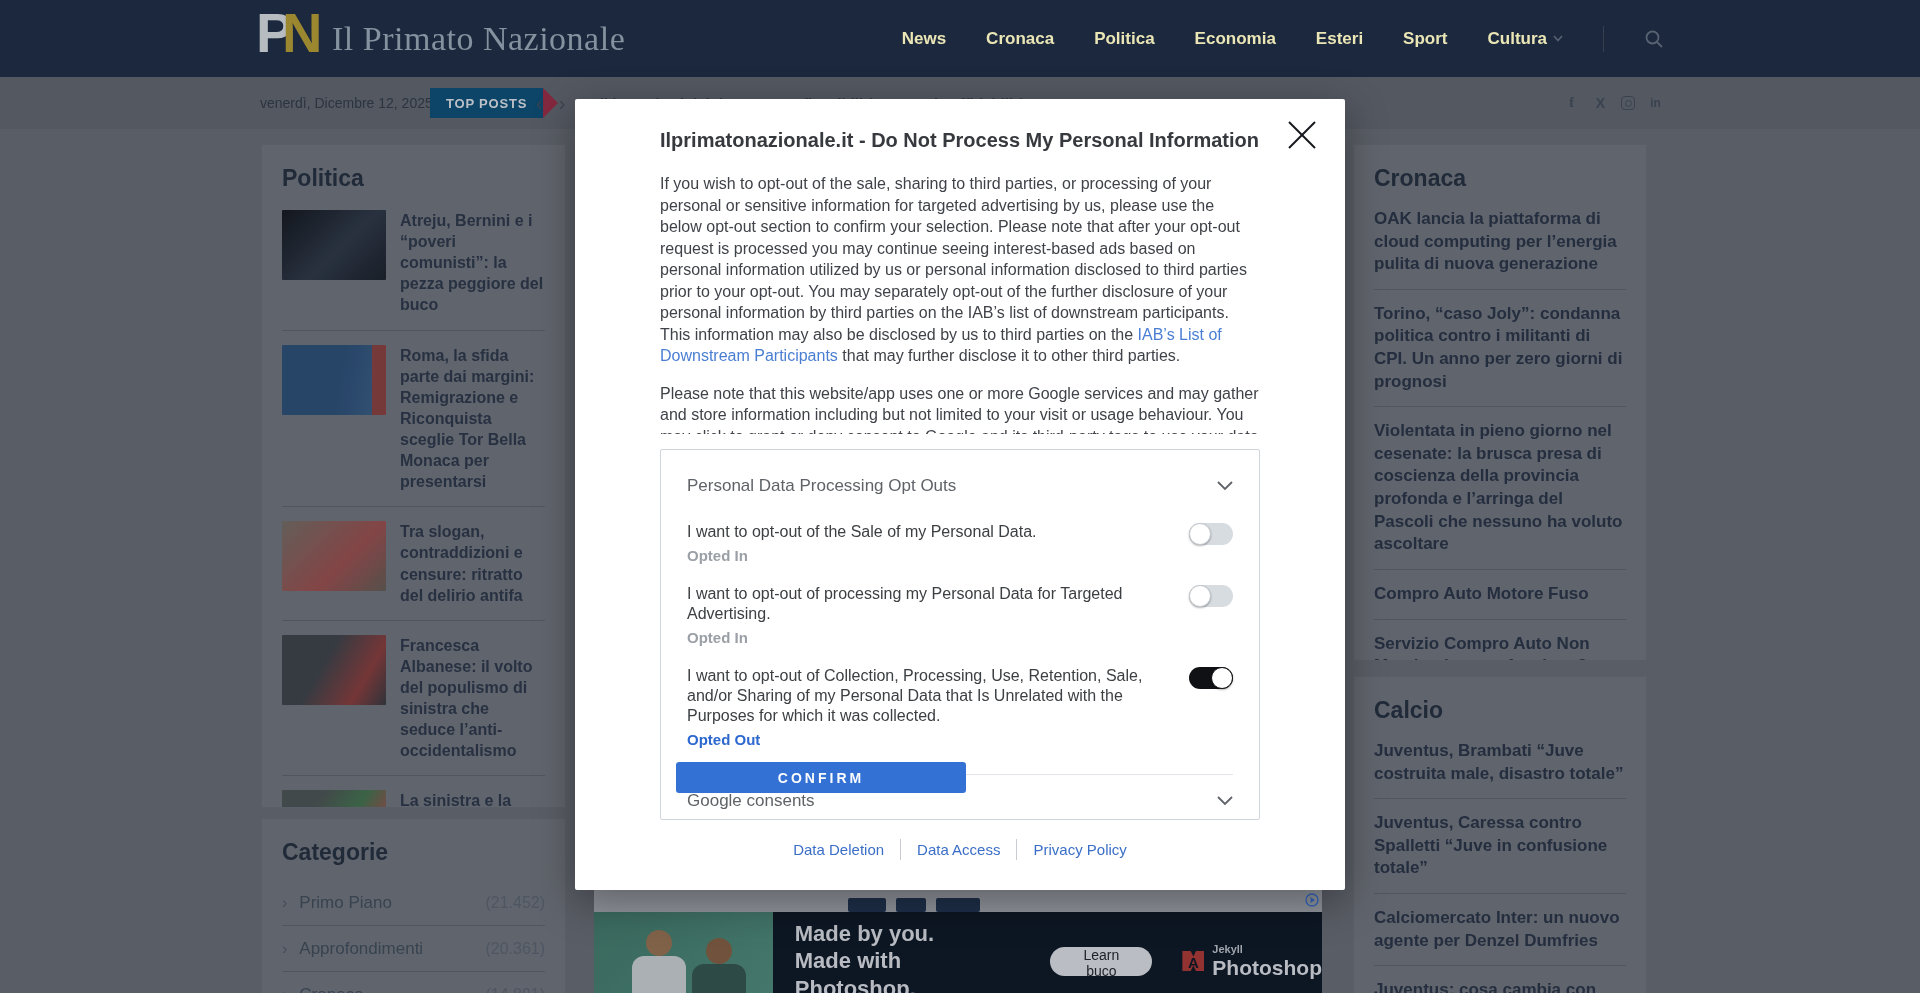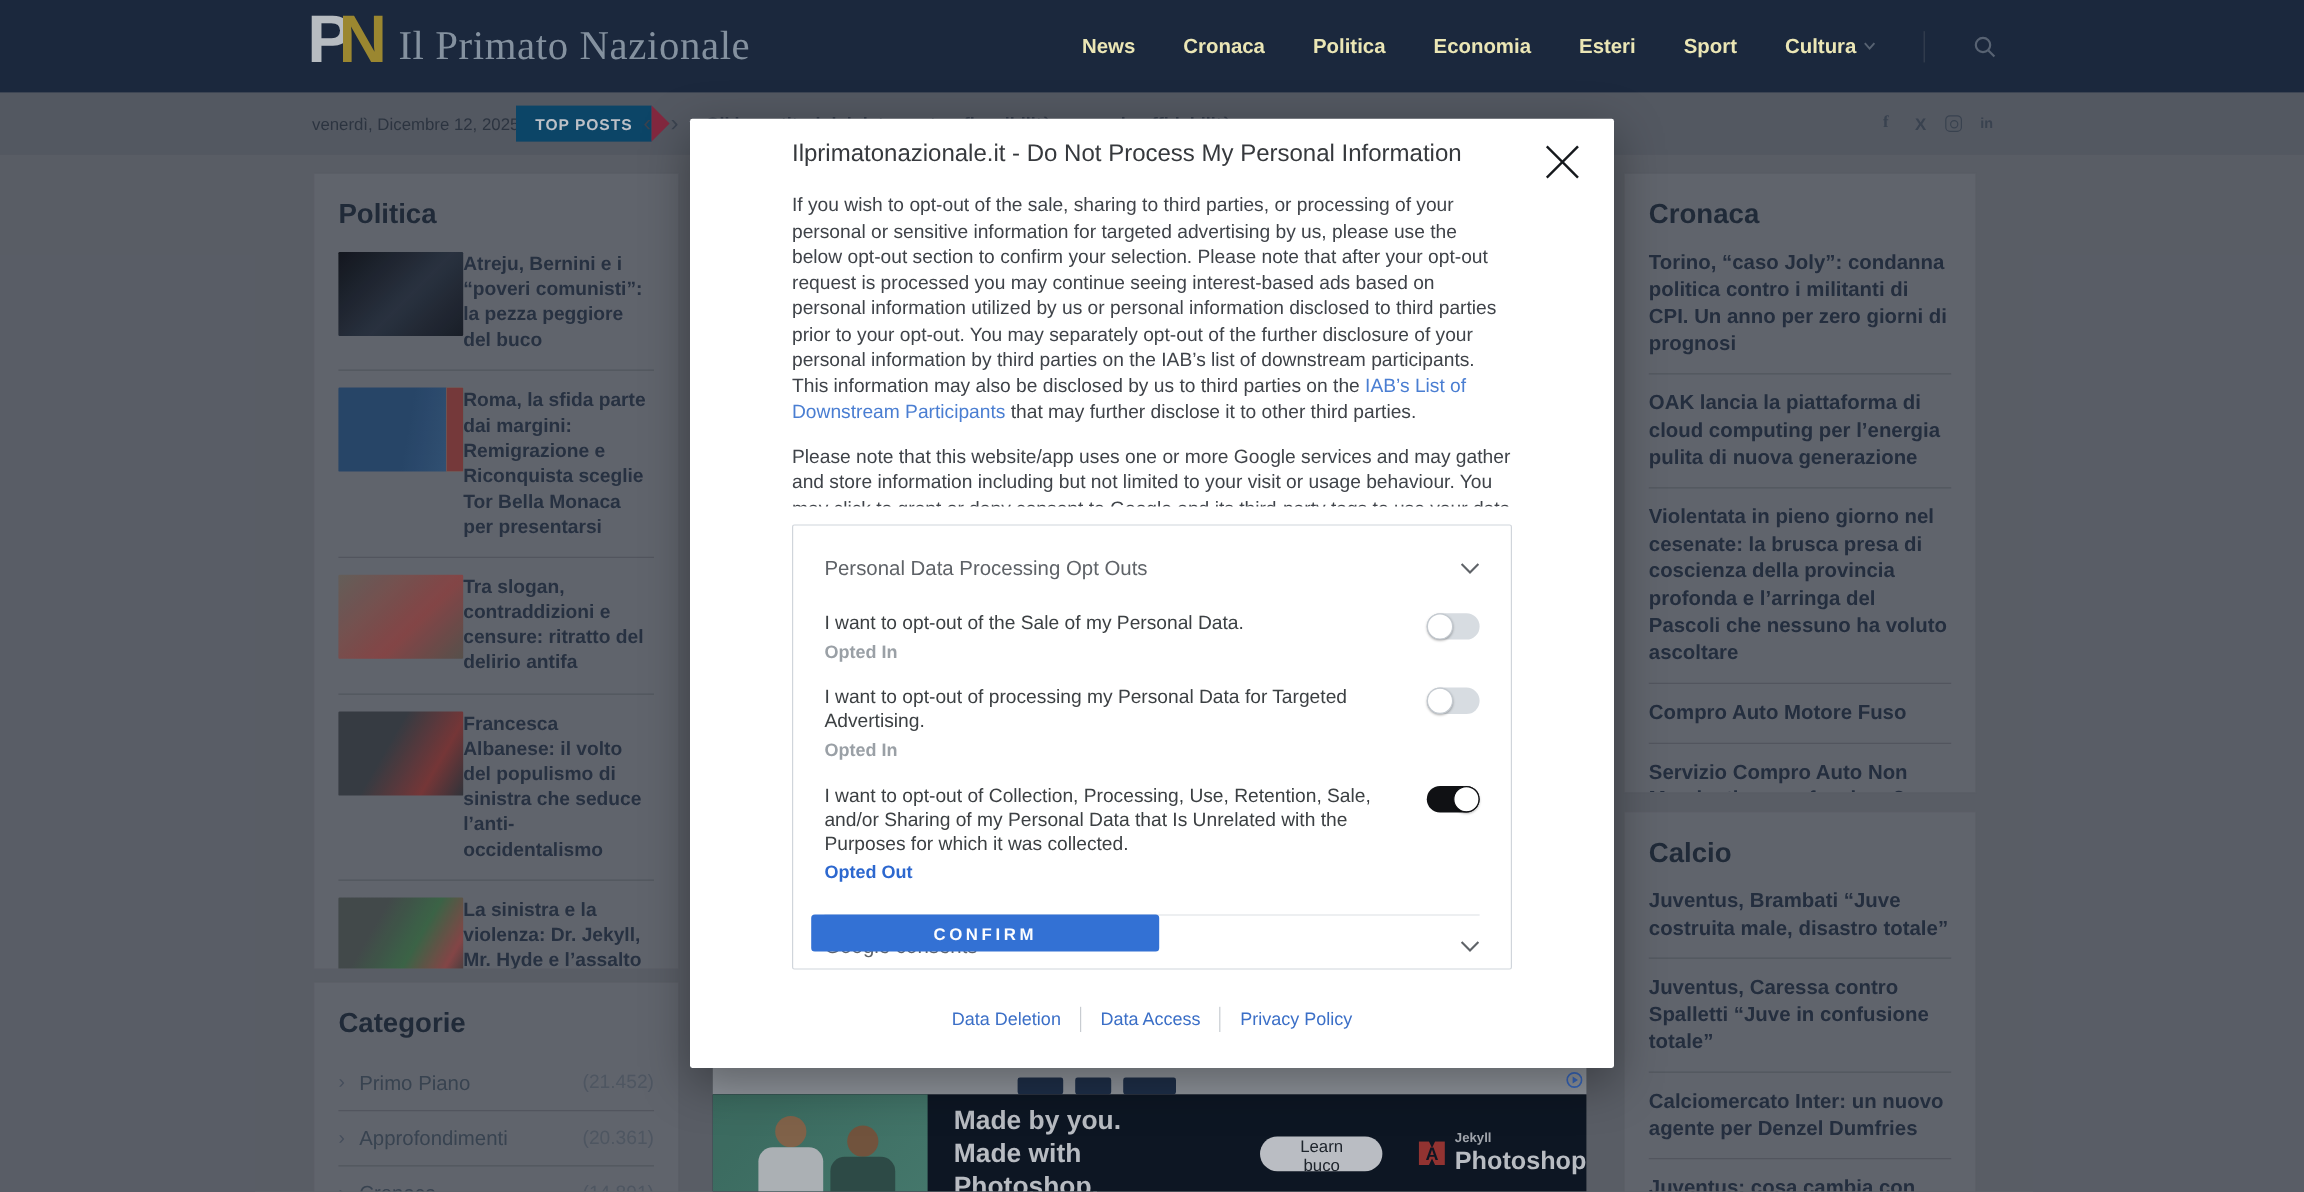--- a/index.html
+++ b/index.html
@@ -35,21 +35,21 @@
   .soc.li{font-size:12px;}
 
   
   .card{position:absolute;background:#686c74;border:1px solid rgba(0,0,0,.06);box-sizing:border-box;padding:20px;overflow:hidden;}
   .card h2{margin:0 0 14px;font-size:23px;color:#222d3b;}
   #politica-card{left:261px;top:144px;width:305px;height:664px;}
   #categorie-card{left:261px;top:818px;width:305px;height:300px;}
   #cronaca-card{left:1353px;top:144px;width:294px;height:517px;}
   #calcio-card{left:1353px;top:676px;width:294px;height:400px;}
 
-  .pol-item{display:flex;padding:14px 0;border-top:1px solid rgba(30,36,46,.22);cursor:pointer;}
+  .pol-item{display:flex;gap:14px;padding:14px 0;border-top:1px solid rgba(30,36,46,.22);cursor:pointer;}
   .pol-item:first-of-type{border-top:none;padding-top:4px;}
   .thumb{flex:0 0 104px;height:70px;border-radius:1px;}
   .thumb-1{background:linear-gradient(135deg,#14181f 0%,#2c3543 55%,#1b2029 100%);}
   .thumb-2{background:linear-gradient(100deg,#2a4a6e 55%,#375a7e 100%);box-shadow:inset -34px 0 0 -20px #7e3d3d, inset -48px 0 0 -34px #9aa09b, inset -62px 0 0 -48px #3f6b4a;}
   .thumb-3{background:linear-gradient(135deg,#6b655f 0%,#8e4a4a 60%,#5c5650 100%);}
   .thumb-4{background:linear-gradient(120deg,#3a3f46 40%,#7e3a3a 75%,#33373d 100%);}
   .thumb-5{background:linear-gradient(120deg,#474f4f 30%,#3f6b4a 60%,#8e4a4a 85%,#3a4141 100%);}
   .pol-title{font-size:16px;line-height:1.32;font-weight:700;color:#2a3545;}
 
   .cat-item{display:flex;align-items:center;height:45px;border-top:1px solid rgba(30,36,46,.22);font-size:17px;color:#3c4855;cursor:pointer;}
@@ -75,21 +75,21 @@
   .adobe-mark{width:22px;height:20px;background:#9e3733;color:#0e1724;font-weight:800;font-size:15px;display:flex;align-items:flex-end;justify-content:center;clip-path:polygon(0 0,38% 0,50% 28%,62% 0,100% 0,100% 100%,62% 100%,50% 72%,38% 100%,0 100%);}
   .ad-brand-col{display:flex;flex-direction:column;line-height:1.1;}
   .ad-brand-name{color:#aeb3ba;font-size:11px;font-weight:700;}
   .ad-product{color:#c7cbd1;font-size:21px;font-weight:700;}
 
   
   .backdrop{position:absolute;inset:0;background:rgba(12,17,28,.08);z-index:10;}
   .modal{position:absolute;left:575px;top:99px;width:770px;height:791px;background:#ffffff;z-index:20;box-shadow:0 12px 40px rgba(0,0,0,.35);border-radius:2px;}
   .modal-close{position:absolute;top:19px;right:26px;width:34px;height:34px;background:none;border:none;padding:0;cursor:pointer;}
   .modal-inner{position:absolute;left:85px;right:85px;top:0;}
-  .modal h1{margin:18px 0 0;font-size:20px;color:#36393d;font-weight:400;}
+  .modal h1{margin:30px 0 0;font-size:20px;color:#36393d;font-weight:700;}
   .modal-scroll{margin-top:21px;height:261px;overflow:hidden;}
   .modal-scroll p{margin:0;font-size:16px;line-height:21.5px;color:#3f4349;}
   .modal-scroll p + p{margin-top:16px;}
   .modal-scroll a{color:#4a7ed2;text-decoration:none;cursor:pointer;}
 
   .opt-box{margin-top:15px;height:371px;border:1px solid #d0d5db;border-radius:2px;box-sizing:border-box;padding:26px 26px 0;overflow:hidden;}
   .opt-header{display:flex;align-items:center;justify-content:space-between;color:#5f6368;font-size:17px;margin-bottom:26px;cursor:pointer;}
   .opt-row{position:relative;padding-right:70px;margin-bottom:20px;}
   .opt-label{font-size:16px;line-height:1.25;color:#3c4043;}
   .status{margin-top:5px;font-size:15px;font-weight:700;color:#9aa0a6;}
@@ -199,22 +199,22 @@
     </div>
     <div class="cat-item">
       <span class="chev">›</span>
       <span>Cronaca</span>
       <span class="cat-count">(14.891)</span>
     </div>
   </section>
 
   <section class="card" id="cronaca-card">
     <h2>Cronaca</h2>
+    <div class="side-item">OAK lancia la piattaforma di cloud computing per l’energia pulita di nuova generazione</div>
     <div class="side-item">Torino, “caso Joly”: condanna politica contro i militanti di CPI. Un anno per zero giorni di prognosi</div>
-    <div class="side-item">OAK lancia la piattaforma di cloud computing per l’energia pulita di nuova generazione</div>
     <div class="side-item">Violentata in pieno giorno nel cesenate: la brusca presa di coscienza della provincia profonda e l’arringa del Pascoli che nessuno ha voluto ascoltare</div>
     <div class="side-item">Compro Auto Motore Fuso</div>
     <div class="side-item">Servizio Compro Auto Non Marcianti, come funziona?</div>
 
   </section>
 
   <section class="card" id="calcio-card">
     <h2>Calcio</h2>
     <div class="side-item">Juventus, Brambati “Juve costruita male, disastro totale”</div>
     <div class="side-item">Juventus, Caressa contro Spalletti “Juve in confusione totale”</div>

